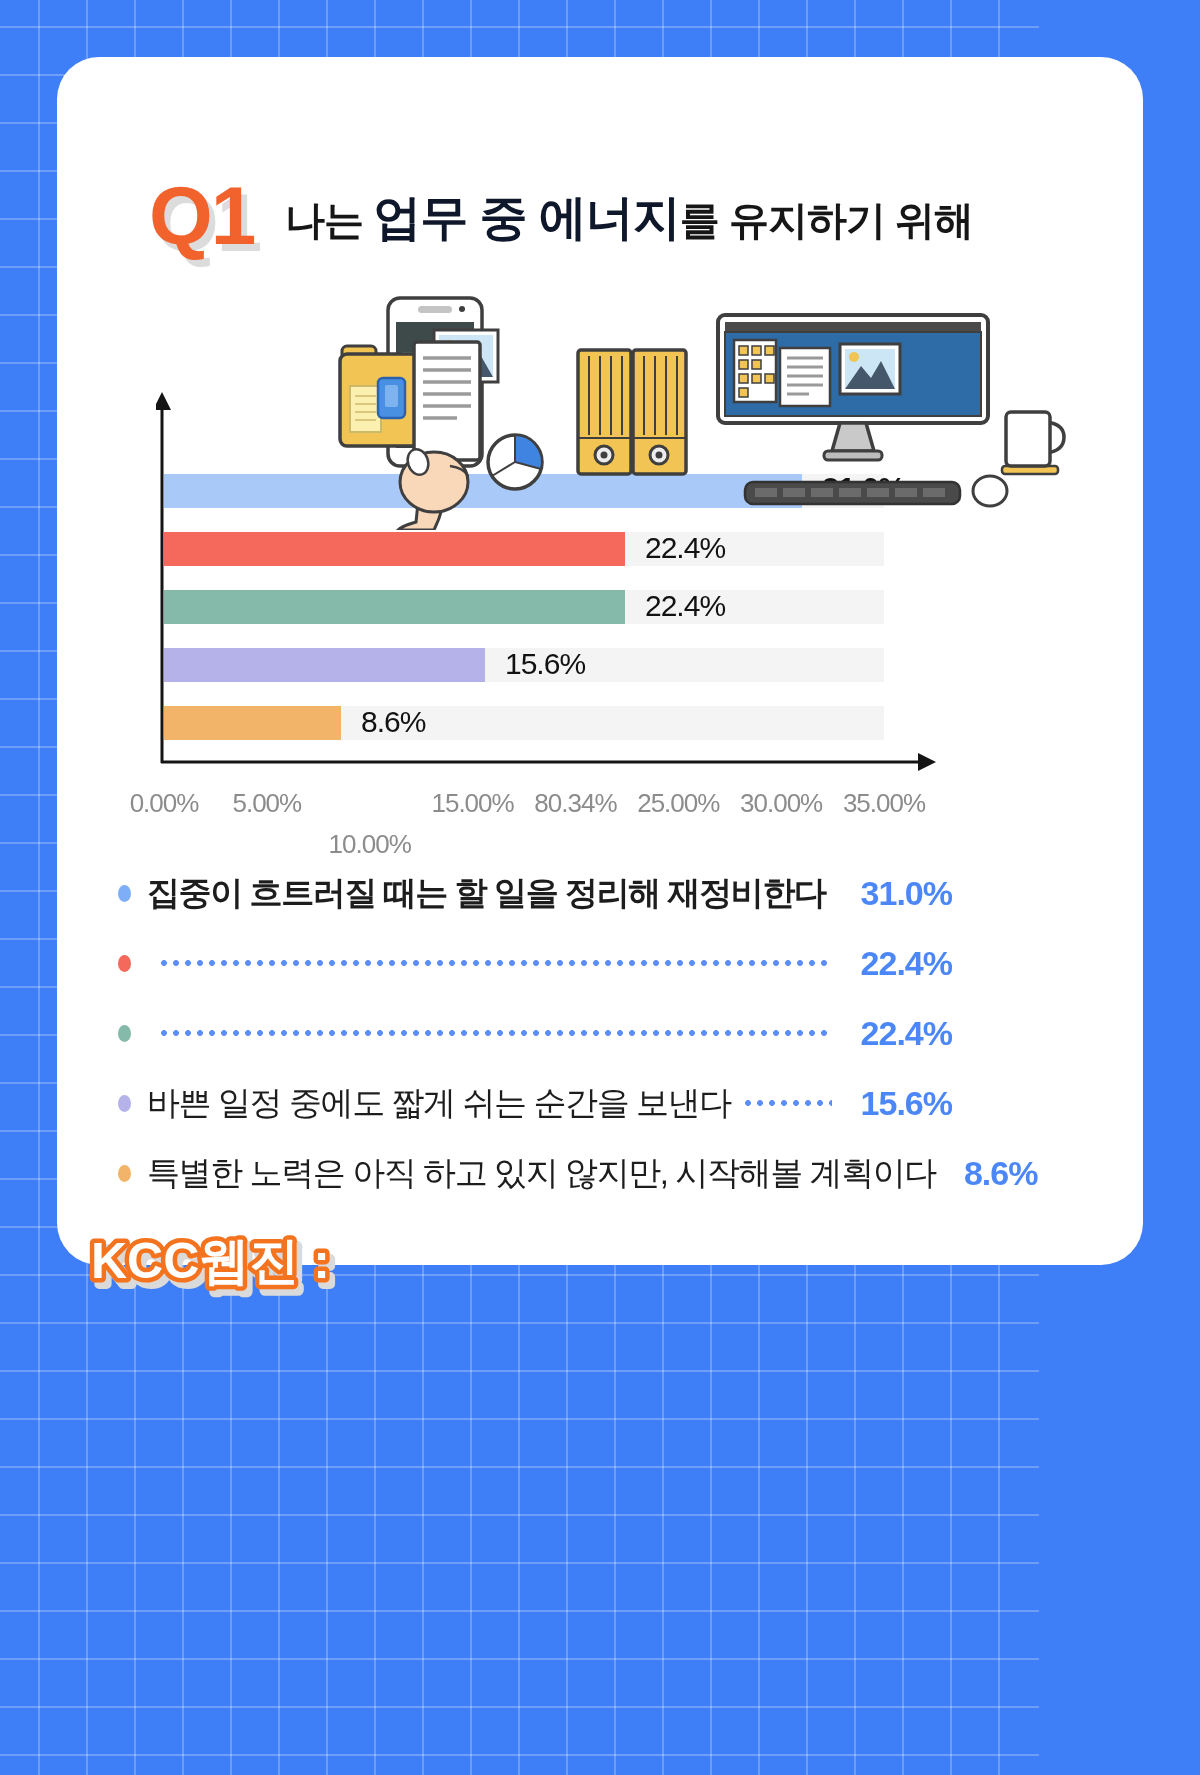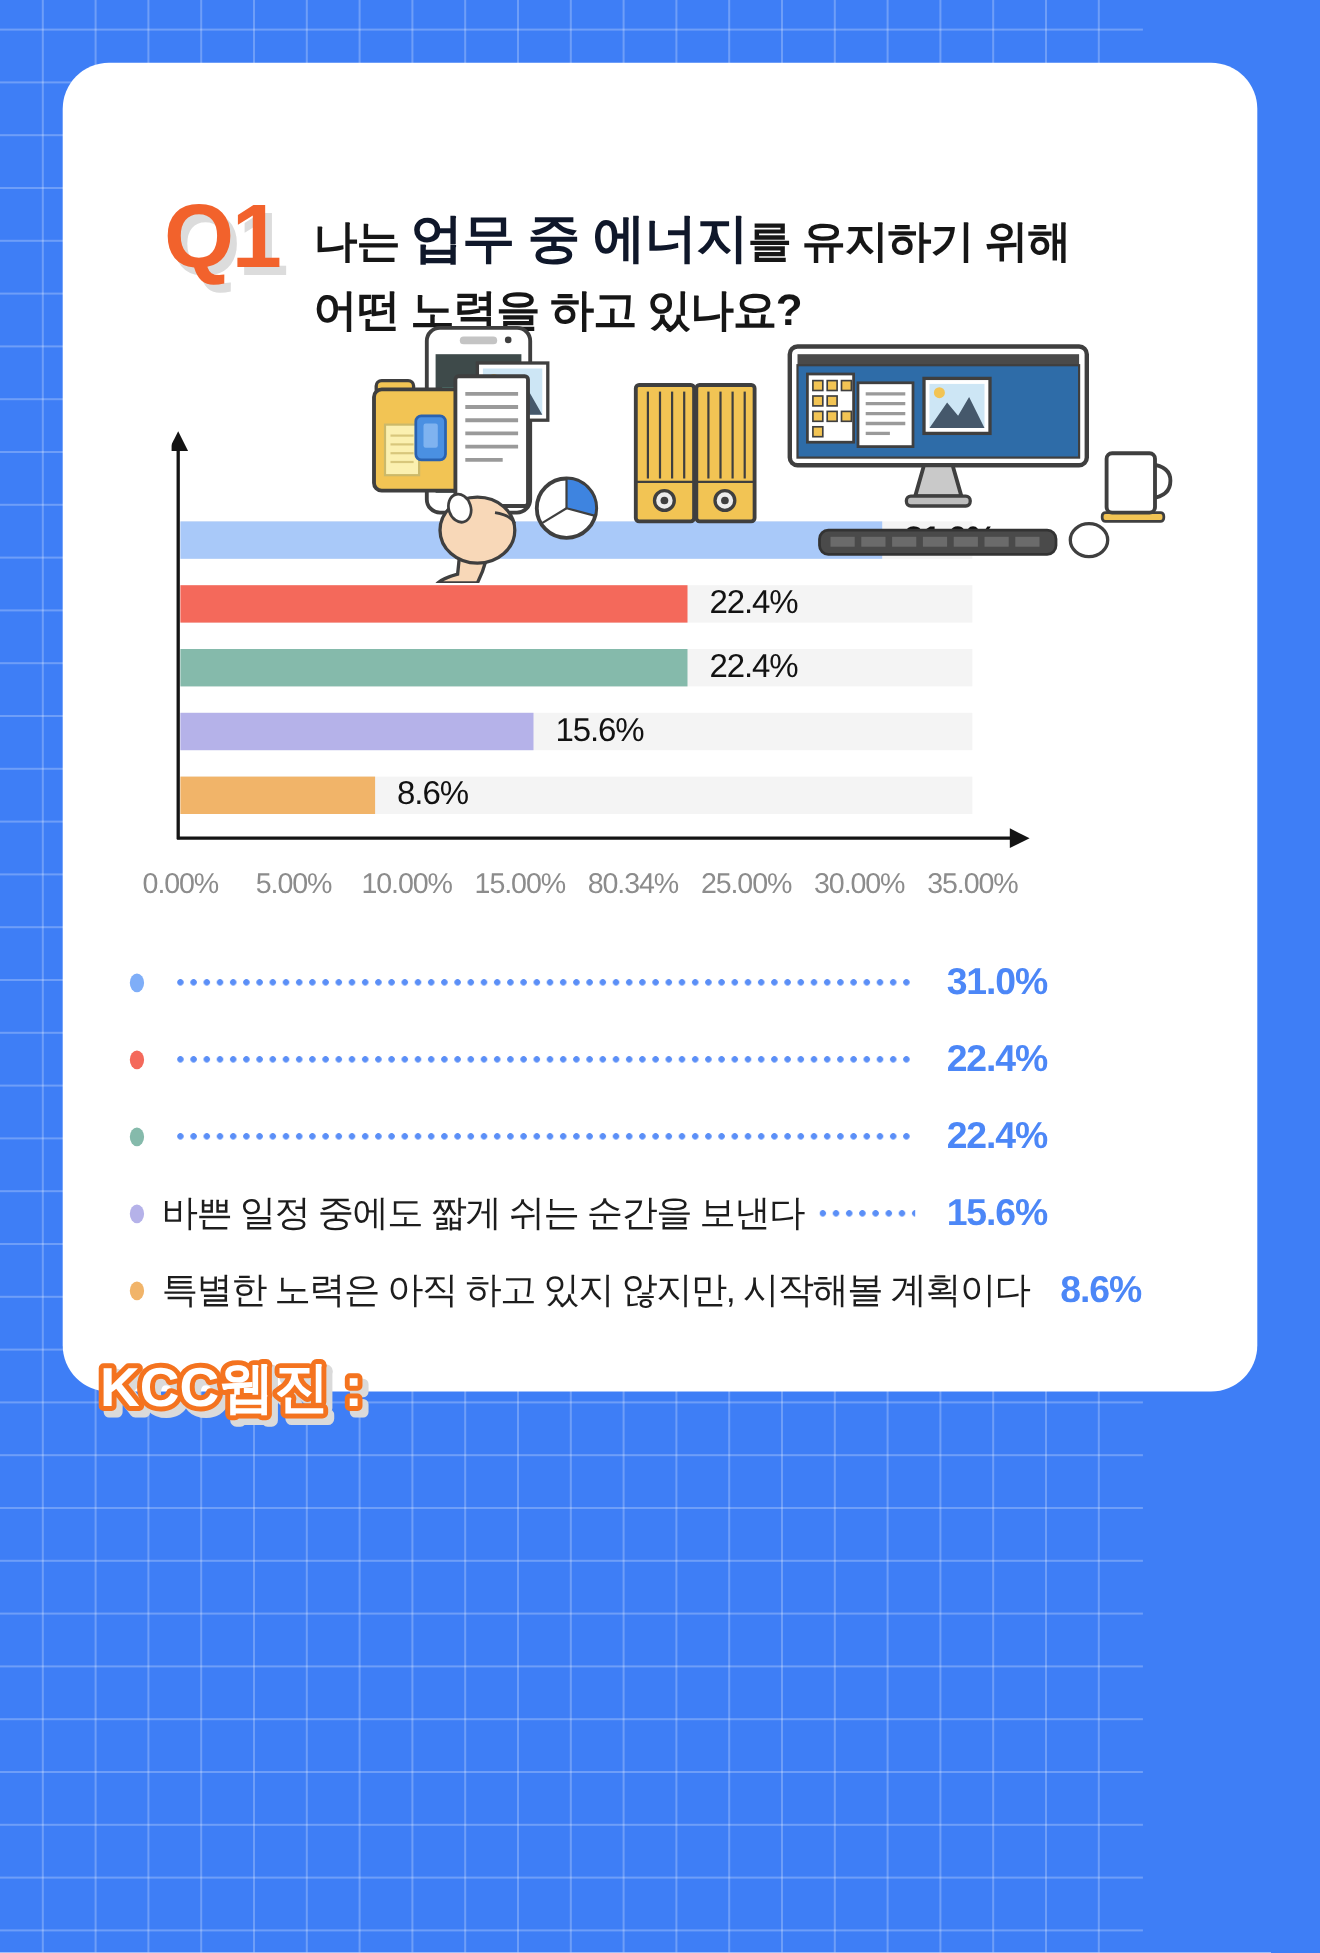--- a/index.html
+++ b/index.html
@@ -79,21 +79,20 @@
 </head>
 <body>
 
 <div class="canvas">
   <div class="grid-bg"></div>
 
   <div class="card">
     <div class="q-badge">Q1</div>
     <div class="q-title">
       <span>나는 </span><span class="hl">업무 중 에너지</span><span>를 유지하기 위해</span><br>
-      <span>어떤 노력을 하고 있나요?</span>
     </div>
   </div>
 
   <div class="chart">
     <div id="bars">
         <div class="bar-row" style="top: 94px;">
           <div class="bar-track" style="background: rgb(244, 244, 244);"></div>
           <div class="bar-fill" style="width: 638px; background: rgb(169, 201, 249);"></div>
           <span class="bar-lab first" style="left: 658px;">31.0%</span>
         </div>
@@ -114,21 +113,21 @@
         </div>
         <div class="bar-row" style="top: 326px;">
           <div class="bar-track" style="background: rgb(244, 244, 244);"></div>
           <div class="bar-fill" style="width: 177px; background: rgb(241, 180, 105);"></div>
           <span class="bar-lab" style="left: 197px;">8.6%</span>
         </div>
       </div>
     <div id="ticks">
         <span class="tick" style="left: 8px;">0.00%</span>
         <span class="tick" style="left: 110.857px;">5.00%</span>
-        <span class="tick" style="left: 213.714px;">10.00%</span>
+        <span class="tick" style="left: 213.714px; margin-top: 41px;">10.00%</span>
         <span class="tick" style="left: 316.571px;">15.00%</span>
         <span class="tick" style="left: 419.429px;">80.34%</span>
         <span class="tick" style="left: 522.286px;">25.00%</span>
         <span class="tick" style="left: 625.143px;">30.00%</span>
         <span class="tick" style="left: 728px;">35.00%</span>
       </div>
     <svg class="axes" viewBox="0 0 820 460">
       <line x1="6" y1="28" x2="6" y2="383" stroke="#141414" stroke-width="3"></line>
       <polygon points="6,12 -3,30 15,30" fill="#141414"></polygon>
       <line x1="5" y1="382" x2="766" y2="382" stroke="#141414" stroke-width="3"></line>
@@ -254,20 +253,21 @@
         <ellipse cx="104" cy="192" rx="34" ry="30" fill="#F8D8B8" stroke="#3f3f3f" stroke-width="3"></ellipse>
         <ellipse cx="88" cy="172" rx="10" ry="13" fill="#ffffff" stroke="#3f3f3f" stroke-width="2.5" transform="rotate(-18 88 172)"></ellipse>
         <path d="M120 176 q14 2 18 10" fill="none" stroke="#3f3f3f" stroke-width="2.5"></path>
       </g>
     </g>
   </svg>
 
   <div class="legend" id="legend">
       <div class="ans-row first">
         <span class="dot" style="background: rgb(127, 174, 248);"></span>
+        <span class="ans-label">집중이 흐트러질 때는 할 일을 정리해 재정비한다</span>
         <span class="leader"></span>
         <span class="ans-val" style="color: rgb(76, 135, 247);">31.0%</span>
       </div>
       <div class="ans-row">
         <span class="dot" style="background: rgb(244, 105, 91);"></span>
         <span class="leader"></span>
         <span class="ans-val" style="color: rgb(76, 135, 247);">22.4%</span>
       </div>
       <div class="ans-row">
         <span class="dot" style="background: rgb(133, 186, 171);"></span>

